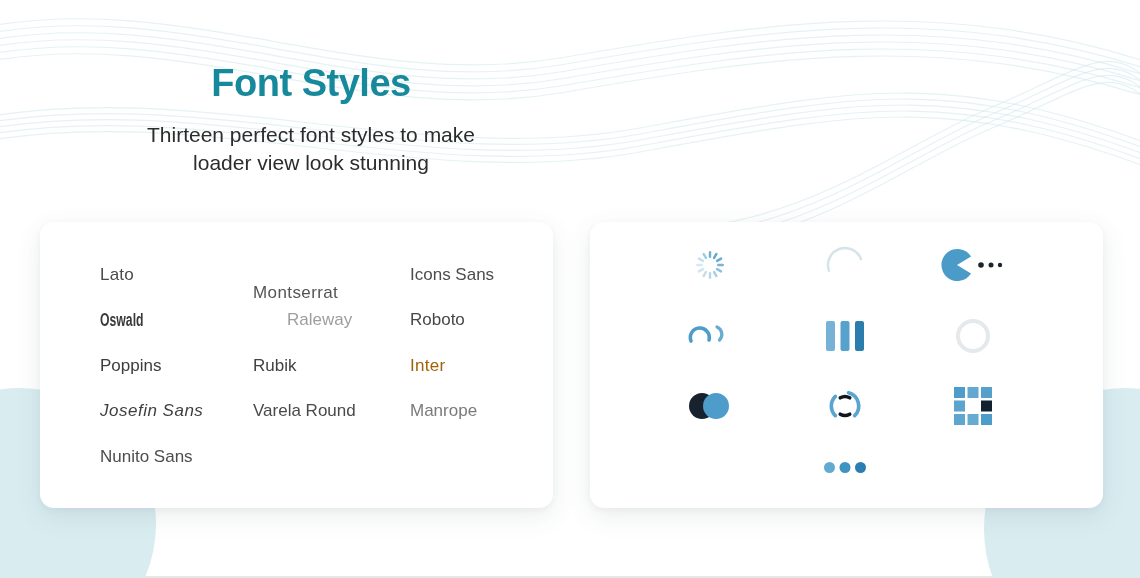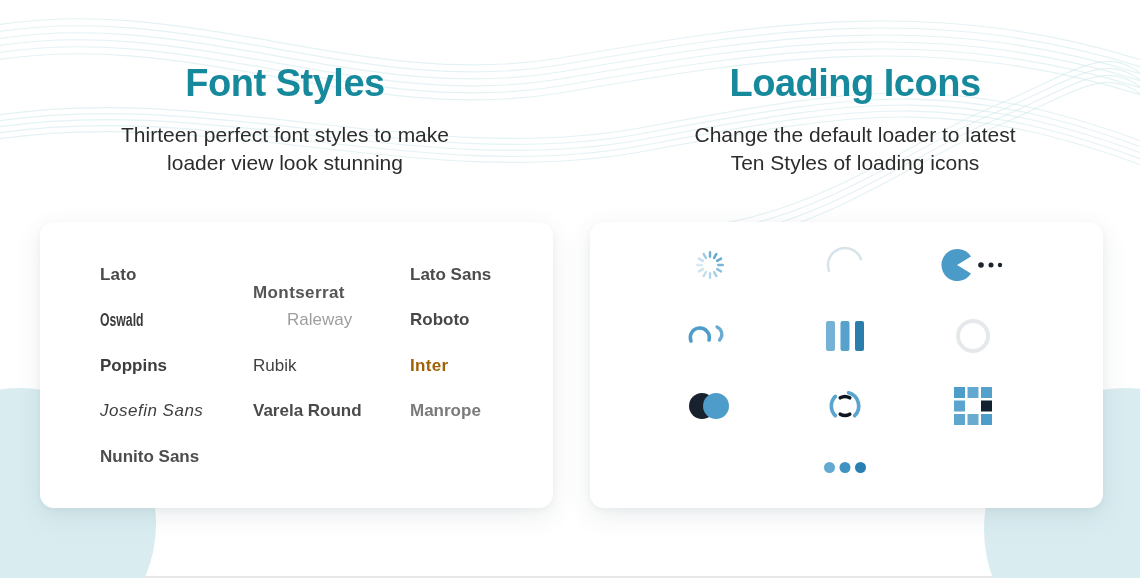--- a/index.html
+++ b/index.html
@@ -8,32 +8,32 @@
   
   .waves{position:absolute;left:0;top:0;z-index:0;}
   .waves path{fill:none;stroke:#cde7eb;stroke-width:1.2;opacity:.55;}
   
   .decor-circle{position:absolute;border-radius:50%;background:#d9edf1;z-index:1;}
   .decor-left{left:-116px;top:388px;width:272px;height:272px;}
   .decor-right{left:984px;top:388px;width:282px;height:282px;}
   .bottom-line{position:absolute;left:140px;right:0;bottom:0;height:2px;background:#e7e7e7;z-index:0;}
   
   .section-head{position:absolute;width:570px;text-align:center;top:62px;z-index:2;}
-  .head-left{left:0;} .head-right{left:570px;}
+  .head-left{left:0;padding-left:26px;} .head-right{left:570px;}
   .section-title{margin:0 0 16px 0;font-size:38px;font-weight:700;color:#17899c;letter-spacing:-.5px;}
   .section-sub{font-size:21px;line-height:1.32;color:#2c2c2c;white-space:pre-line;}
   
   .card{position:absolute;top:222px;width:513px;height:286px;background:#ffffff;border-radius:14px;
         box-shadow:0 8px 26px rgba(60,80,90,.10), 0 2px 6px rgba(60,80,90,.05);z-index:2;}
   .card-left{left:40px;} .card-right{left:590px;}
   
   .font-grid{position:absolute;left:60px;top:30px;display:grid;
              grid-template-columns:153px 157px 160px;grid-auto-rows:45.5px;
              align-items:center;justify-items:start;}
-  .fname{font-size:17px;color:#4a4a4a;font-weight:bold;}
+  .fname{font-size:17px;color:#4a4a4a;}
   .f-lato{letter-spacing:.2px;}
   .f-montserrat{letter-spacing:.4px;color:#555;margin-top:36px;}
   .f-opensans{color:#4c4c4c;}
   .f-oswald{display:inline-block;transform:scale(.72,1.1);transform-origin:left center;
             font-weight:600;color:#3a3a3a;}
   .f-raleway{font-weight:400;color:#9e9e9e;margin-left:34px;}
   .f-roboto{color:#474747;}
   .f-poppins{color:#3d3d3d;text-align:right;}
   .f-rubik{font-weight:500;color:#424242;text-align:center;}
   .f-inter{letter-spacing:.3px;color:#a16207;}
@@ -74,31 +74,26 @@
   <div class="bottom-line"></div>
   <div class="decor-circle decor-left"></div>
   <div class="decor-circle decor-right"></div>
 
   <div class="section-head head-left">
     <h2 class="section-title">Font Styles</h2>
     <div class="section-sub">Thirteen perfect font styles to make
 loader view look stunning</div>
   </div>
 
-  <div class="section-head head-right">
-    <h2 class="section-title">Loading Icons</h2>
-    <div class="section-sub">Change the default loader to latest
-Ten Styles of loading icons</div>
-  </div>
 
   <div class="card card-left">
     <div class="font-grid">
       <span class="fname f-lato">Lato</span>
       <span class="fname f-montserrat">Montserrat</span>
-      <span class="fname f-opensans">Lato Sans</span>
+      <span class="fname f-opensans">Icons Sans</span>
       <span class="fname f-oswald">Oswald</span>
       <span class="fname f-raleway">Raleway</span>
       <span class="fname f-roboto">Roboto</span>
       <span class="fname f-poppins">Poppins</span>
       <span class="fname f-rubik">Rubik</span>
       <span class="fname f-inter">Inter</span>
       <span class="fname f-josefin">Josefin Sans</span>
       <span class="fname f-varela">Varela Round</span>
       <span class="fname f-manrope">Manrope</span>
       <span class="fname f-nunito">Nunito Sans</span>

